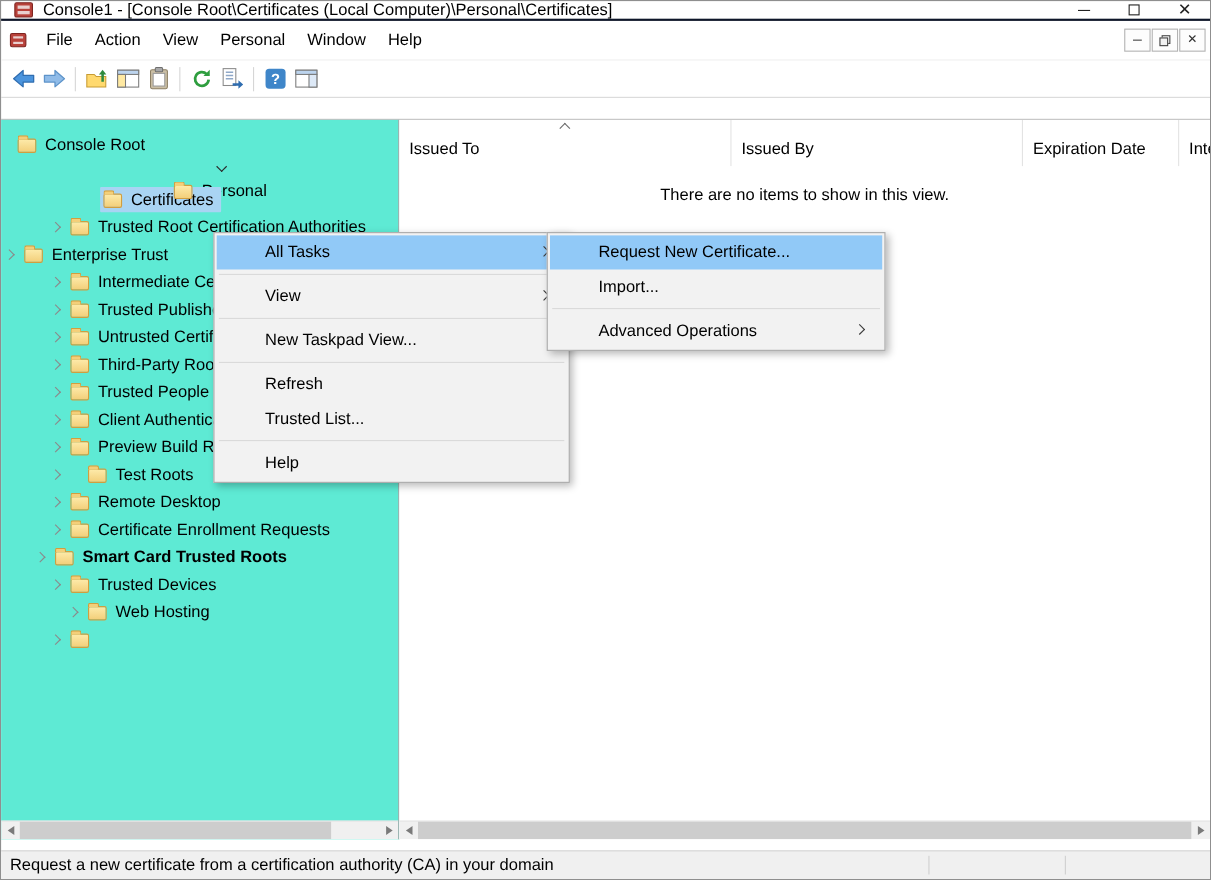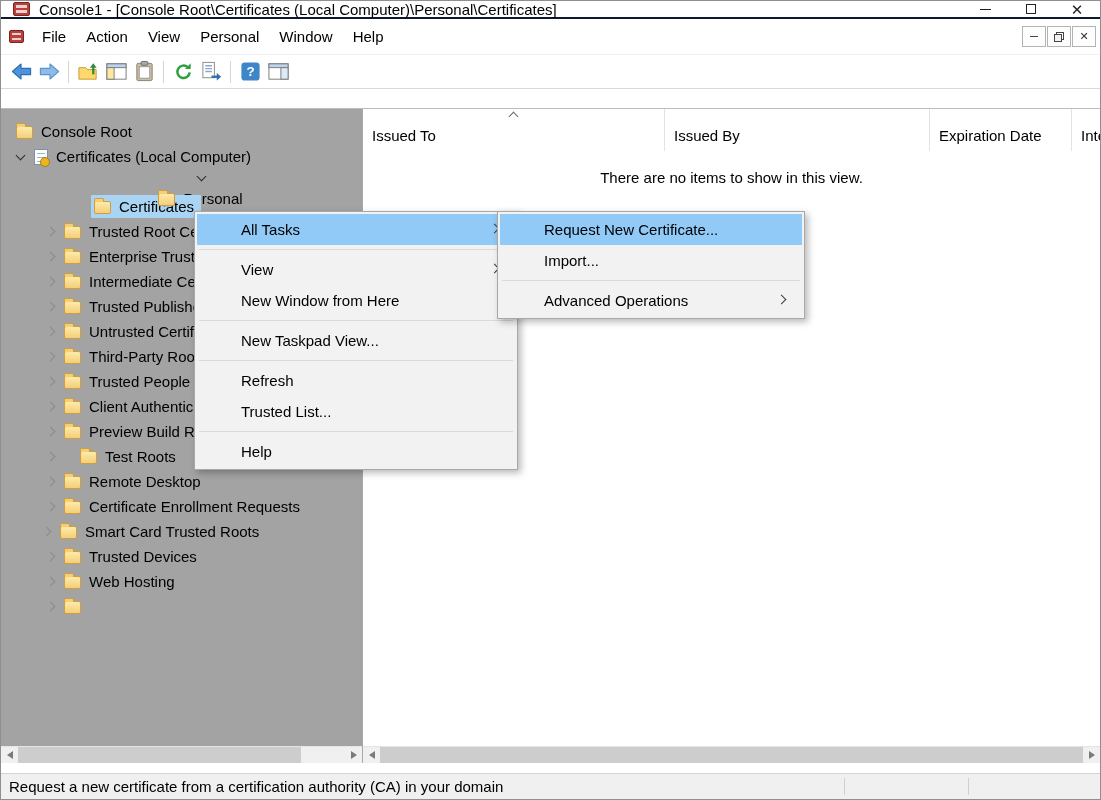--- a/index.html
+++ b/index.html
@@ -45,21 +45,21 @@
   
   .toolbar { height:34px; display:flex; align-items:center; padding:0 6px;
              border-bottom:1px solid #d9d9d9; }
   .tool-btn { width:28px; height:28px; display:flex; align-items:center; justify-content:center; flex:none; }
   .tool-sep { width:1px; height:22px; background:#d6d6d6; margin:0 5px; flex:none; }
 
   
   .main { position:absolute; top:107px; left:0; right:0; bottom:36px; display:flex;
           border-top:1px solid #bcbcbc; }
   .tree-pane { position:relative; width:362px; flex:none; border-right:1px solid #a8a8a8;
-               background:#a3a3a3; overflow:hidden; }
+               background:#5eead4; overflow:hidden; }
   .list-pane { position:relative; flex:1; background:#fff; overflow:hidden; }
 
   
   .tree-items { padding-top:10px; }
   .tree-row { height:25px; display:flex; align-items:center; white-space:nowrap; }
   .chev { width:18px; height:18px; flex:none; position:relative; align-self:center; }
   .chev.closed::after { content:""; position:absolute; left:4px; top:5px; width:6px; height:6px;
                         border-top:1.3px solid #8a8a8a; border-right:1.3px solid #8a8a8a;
                         transform:rotate(45deg); }
   .chev.open::after { content:""; position:absolute; left:4px; top:4px; width:6px; height:6px;
@@ -234,27 +234,20 @@
   <div class="main">
 
     <div class="tree-pane">
       <div class="tree-items">
           <div class="tree-row" style="padding-left: 12px;">
             <span class="row-box">
               <span class="tree-icon icon-folder"></span>
               <span class="tree-label">Console Root</span>
             </span>
           </div>
-          <div class="tree-row" style="padding-left: 12px;">
-            <span class="chev open"></span>
-            <span class="row-box">
-              <span class="tree-icon icon-certstore"></span>
-              <span class="tree-label">Certificates (Local Computer)</span>
-            </span>
-          </div>
           <div class="tree-row" style="padding-left: 42px; flex-direction: column;">
             <span class="chev open"></span>
             <span class="row-box">
               <span class="tree-icon icon-folder"></span>
               <span class="tree-label">Personal</span>
             </span>
           </div>
           <div class="tree-row selected" style="padding-left: 72px;">
             <span class="chev none"></span>
             <span class="row-box">
@@ -262,21 +255,21 @@
               <span class="tree-label">Certificates</span>
             </span>
           </div>
           <div class="tree-row" style="padding-left: 42px;">
             <span class="chev closed"></span>
             <span class="row-box">
               <span class="tree-icon icon-folder"></span>
               <span class="tree-label">Trusted Root Certification Authorities</span>
             </span>
           </div>
-          <div class="tree-row" style="padding-left: 42px;">
+          <div class="tree-row" style="">
             <span class="chev closed"></span>
             <span class="row-box">
               <span class="tree-icon icon-folder"></span>
               <span class="tree-label">Enterprise Trust</span>
             </span>
           </div>
           <div class="tree-row" style="padding-left: 42px;">
             <span class="chev closed"></span>
             <span class="row-box">
               <span class="tree-icon icon-folder"></span>
@@ -339,35 +332,35 @@
               <span class="tree-label">Remote Desktop</span>
             </span>
           </div>
           <div class="tree-row" style="padding-left: 42px;">
             <span class="chev closed"></span>
             <span class="row-box">
               <span class="tree-icon icon-folder"></span>
               <span class="tree-label">Certificate Enrollment Requests</span>
             </span>
           </div>
-          <div class="tree-row" style="padding-left: 38px;">
+          <div class="tree-row" style="padding-left: 28px; font-weight: bold;">
             <span class="chev closed"></span>
             <span class="row-box">
               <span class="tree-icon icon-folder"></span>
               <span class="tree-label">Smart Card Trusted Roots</span>
             </span>
           </div>
           <div class="tree-row" style="padding-left: 42px;">
             <span class="chev closed"></span>
             <span class="row-box">
               <span class="tree-icon icon-folder"></span>
               <span class="tree-label">Trusted Devices</span>
             </span>
           </div>
-          <div class="tree-row" style="padding-left: 42px;">
+          <div class="tree-row" style="padding-left: 58px;">
             <span class="chev closed"></span>
             <span class="row-box">
               <span class="tree-icon icon-folder"></span>
               <span class="tree-label">Web Hosting</span>
             </span>
           </div>
           <div class="tree-row" style="padding-left: 42px;">
             <span class="chev closed"></span>
             <span class="row-box">
               <span class="tree-icon icon-folder"></span>
@@ -424,23 +417,20 @@
   <div class="menu context-menu">
       <div class="menu-row hl">
         <span>All Tasks</span>
         <span class="submenu-arrow"></span>
       </div>
       <div class="menu-sep"></div>
       <div class="menu-row">
         <span>View</span>
         <span class="submenu-arrow"></span>
       </div>
-      <div class="menu-row">
-        <span>New Window from Here</span>
-      </div>
       <div class="menu-sep"></div>
       <div class="menu-row">
         <span>New Taskpad View...</span>
       </div>
       <div class="menu-sep"></div>
       <div class="menu-row">
         <span>Refresh</span>
       </div>
       <div class="menu-row">
         <span>Trusted List...</span>

